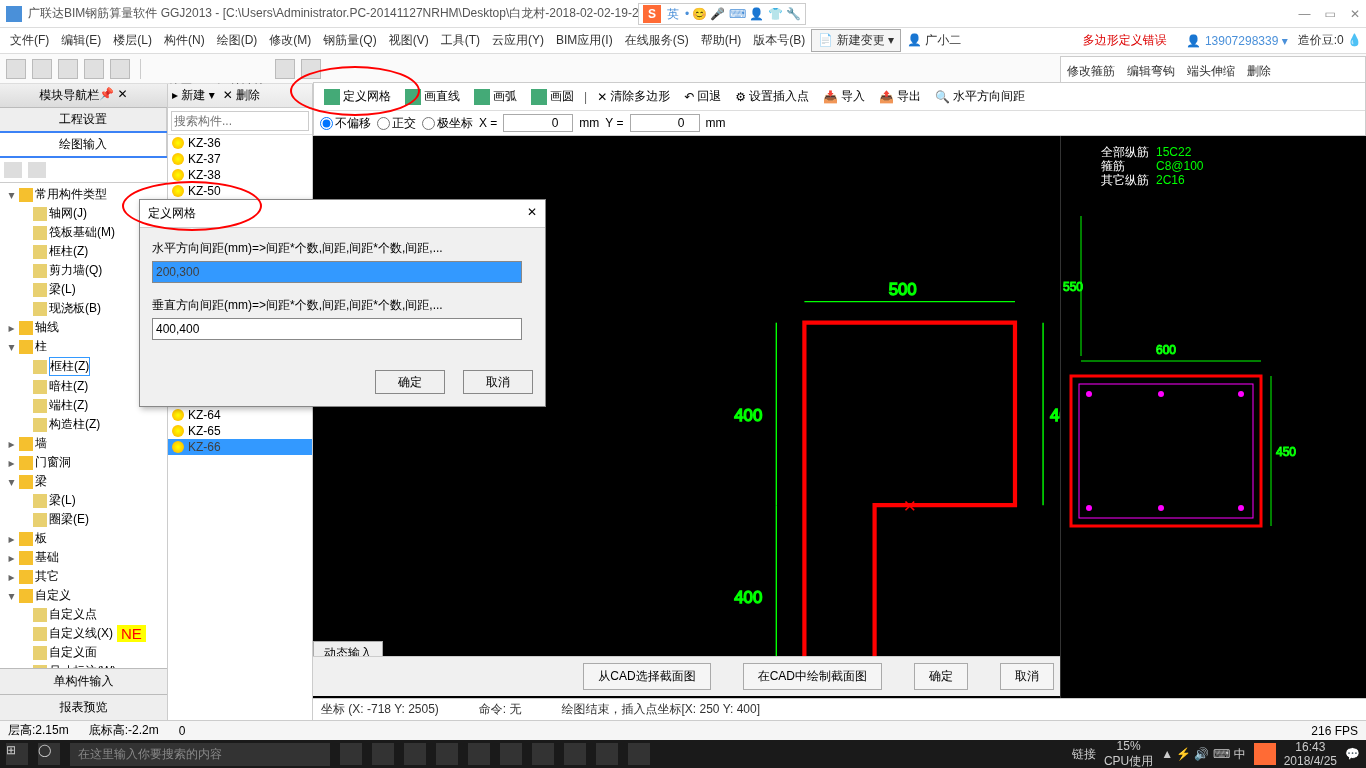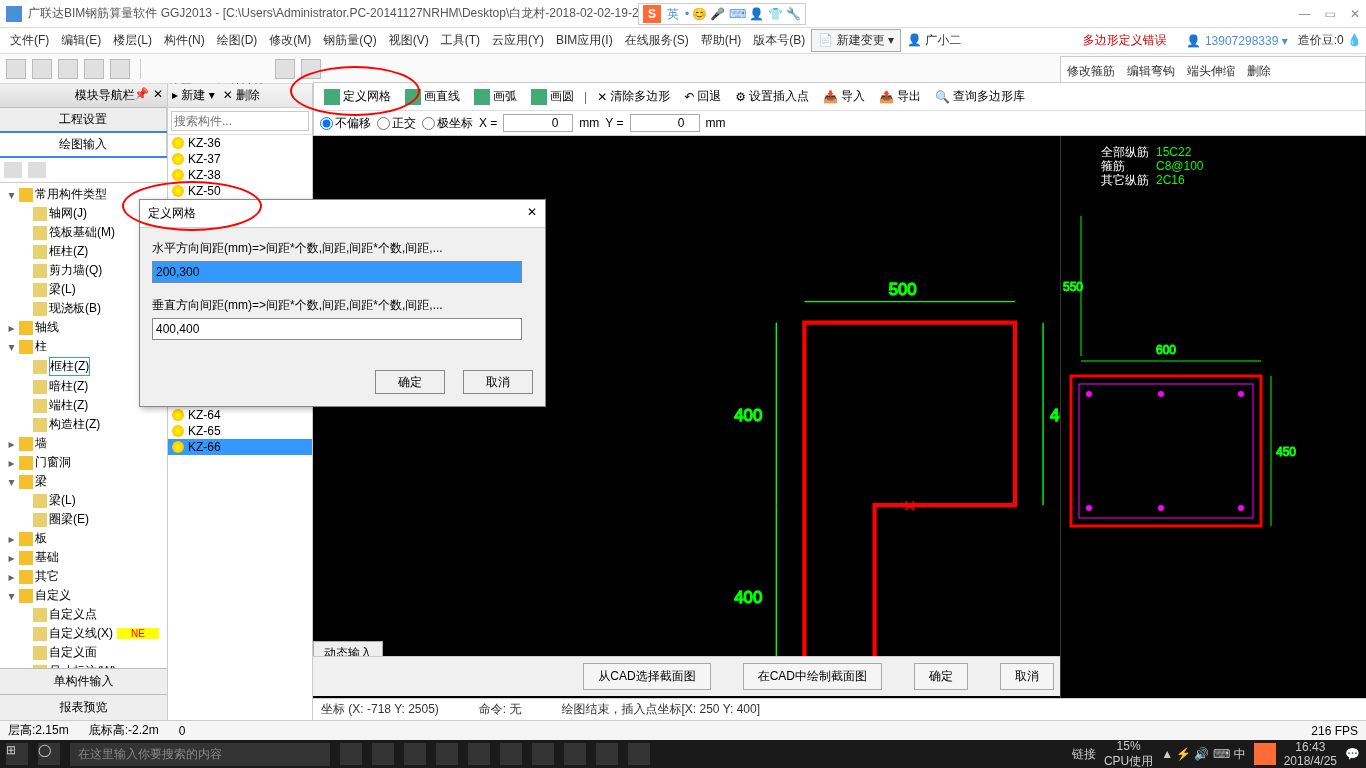--- a/index.html
+++ b/index.html
@@ -26,54 +26,54 @@
 .toolbar1 .right { margin-left:auto; display:flex; gap:10px; align-items:center; }
 .poly-bar { position:absolute; left:313px; top:82px; right:0; height:54px; background:#fff; border:1px solid #ccc; z-index:5; }
 .poly-tools { display:flex; align-items:center; padding:3px 6px; gap:6px; height:28px; border-bottom:1px solid #ddd; }
 .poly-tools .pb { display:flex; align-items:center; gap:3px; padding:2px 4px; }
 .poly-tools .pi { width:16px; height:16px; background:#4a7; }
 .poly-coord { display:flex; align-items:center; padding:2px 6px; gap:6px; height:24px; }
 .poly-coord input[type=text] { width:70px; height:18px; border:1px solid #aaa; text-align:right; padding-right:14px; }
 .poly-coord label { display:flex; align-items:center; gap:2px; }
 .main-area { position:absolute; top:84px; left:0; right:0; bottom:48px; display:flex; }
 .left-pane { width:168px; background:#fff; border-right:1px solid #ccc; display:flex; flex-direction:column; }
-.left-header { background:linear-gradient(#f0f0f0,#dcdcdc); padding:3px 4px; display:flex; justify-content:flex-end; border-bottom:1px solid #bbb; }
+.left-header { background:linear-gradient(#f0f0f0,#dcdcdc); padding:3px 4px; display:flex; justify-content:center; border-bottom:1px solid #bbb; }
 .left-tabs { display:flex; border-bottom:2px solid #3b82f6; }
 .left-tabs .t { flex:1; text-align:center; padding:3px; background:#eee; border-right:1px solid #ccc; }
 .left-tabs .t.active { background:#fff; }
 .left-mini { padding:4px; display:flex; gap:6px; border-bottom:1px solid #ccc; }
 .left-mini .mi { width:18px; height:16px; background:#ddd; }
 .tree { flex:1; overflow:auto; padding:2px; }
 .tree .node { padding:1px 0 1px 4px; white-space:nowrap; display:flex; align-items:center; gap:2px; }
 .tree .exp { width:11px; display:inline-block; text-align:center; color:#666; }
 .tree .ic { width:14px; height:14px; display:inline-block; background:#e8d070; }
 .tree .ic.f { background:#f5c02e; }
 .tree .l1 { padding-left:4px; } .tree .l2 { padding-left:18px; }
 .left-foot { }
 .left-foot .fb { text-align:center; padding:4px; background:#eee; border-top:1px solid #bbb; }
 .comp-pane { width:145px; background:#fff; border-right:1px solid #ccc; display:flex; flex-direction:column; }
 .comp-bar { padding:3px 4px; background:linear-gradient(#f5f5f5,#e8e8e8); border-bottom:1px solid #ccc; display:flex; gap:8px; }
 .comp-search { padding:3px; border-bottom:1px solid #ddd; }
 .comp-search input { width:100%; border:1px solid #ccc; padding:2px; color:#b91c1c; }
 .comp-list { flex:1; overflow:auto; }
 .comp-list .ci { padding:1px 4px 1px 20px; position:relative; }
 .comp-list .ci::before { content:""; position:absolute; left:4px; top:2px; width:12px; height:12px; background:radial-gradient(#ff0,#fa0); border-radius:50%; }
-.comp-list .ci.sel { background:#3399ff; color:#000000; }
+.comp-list .ci.sel { background:#3399ff; color:#404040; }
 .canvas-wrap { flex:1; position:relative; background:#000; }
 .canvas { position:absolute; inset:0; }
 .right-pane { position:absolute; right:0; top:136px; width:306px; bottom:48px; background:#000; border-left:1px solid #333; }
 .right-head { position:absolute; right:0; top:56px; width:306px; background:#fff; border:1px solid #ccc; padding:6px; display:flex; gap:12px; z-index:4; }
 .right-head span { color:#333; }
 .dialog { position:absolute; left:139px; top:199px; width:407px; background:#f0f0f0; border:1px solid #888; box-shadow:2px 2px 6px rgba(0,0,0,.3); z-index:20; }
 .dialog .dtitle { background:#fff; padding:5px 8px; display:flex; justify-content:space-between; border-bottom:1px solid #ccc; }
 .dialog .dbody { padding:12px; }
 .dialog .fld { margin-bottom:14px; }
 .dialog .fld .lbl { margin-bottom:4px; }
 .dialog .fld input { width:370px; padding:3px; border:1px solid #888; }
-.dialog .fld input.sel { background:#3399ff; color:#000000; }
+.dialog .fld input.sel { background:#3399ff; color:#404040; }
 .dialog .btns { display:flex; justify-content:flex-end; gap:18px; padding:4px 12px 12px; }
 .dialog .btns button { width:70px; height:24px; background:#f0f0f0; border:1px solid #888; }
 .bottom-cad { position:absolute; left:313px; right:306px; bottom:72px; background:#f0f0f0; padding:6px; display:flex; gap:32px; justify-content:flex-end; border-top:1px solid #ccc; z-index:3; }
 .bottom-cad button { padding:4px 14px; background:#f5f5f5; border:1px solid #aaa; }
 .dyn-input { position:absolute; left:313px; bottom:102px; background:#eee; border:1px solid #aaa; padding:3px 10px; z-index:3; }
 .status1 { position:absolute; left:313px; right:0; bottom:48px; height:22px; background:#fff; border-top:1px solid #ccc; display:flex; align-items:center; padding:0 8px; gap:40px; color:#333; z-index:2; }
 .status2 { position:absolute; left:0; right:0; bottom:28px; height:20px; background:#f5f5f5; border-top:1px solid #ccc; display:flex; align-items:center; padding:0 8px; gap:20px; }
 .status2 .r { margin-left:auto; }
 .taskbar { position:absolute; left:0; right:0; bottom:0; height:28px; background:#1a1a1a; display:flex; align-items:center; padding:0 6px; gap:10px; color:#ccc; }
 .taskbar .tbi { width:22px; height:22px; background:#333; }
@@ -160,21 +160,21 @@
     <div class="pb">
         <div class="pi"></div>
         <span>画圆</span>
       </div>
     <span style="color:#666">|</span>
     <div class="pb">✕ <span>清除多边形</span></div>
     <div class="pb">↶ <span>回退</span></div>
     <div class="pb">⚙ <span>设置插入点</span></div>
     <div class="pb">📥 <span>导入</span></div>
     <div class="pb">📤 <span>导出</span></div>
-    <div class="pb">🔍 <span>查询多边形库</span></div>
+    <div class="pb">🔍 <span>水平方向间距</span></div>
   </div>
   <div class="poly-coord">
     <label>
         <input type="radio" checked="" style=""> 
         <span>不偏移</span>
       </label>
     <label>
         <input type="radio" style=""> 
         <span>正交</span>
       </label>
@@ -320,21 +320,21 @@
         </div>
         <div class="node l2">
           <span class="exp"></span>
           <span class="ic "></span>
           <span>自定义点</span>
         </div>
         <div class="node l2">
           <span class="exp"></span>
           <span class="ic "></span>
           <span>自定义线(X)</span>
-          <span style="background:#ff0;color:red;font-size:10px;padding:0 14px;margin-left:2px">NE</span>
+          <span style="background:#ff0;color:red;font-size:15px;padding:0 4px;margin-left:2px">NE</span>
         </div>
         <div class="node l2">
           <span class="exp"></span>
           <span class="ic "></span>
           <span>自定义面</span>
         </div>
         <div class="node l2">
           <span class="exp"></span>
           <span class="ic "></span>
           <span>尺寸标注(W)</span>

